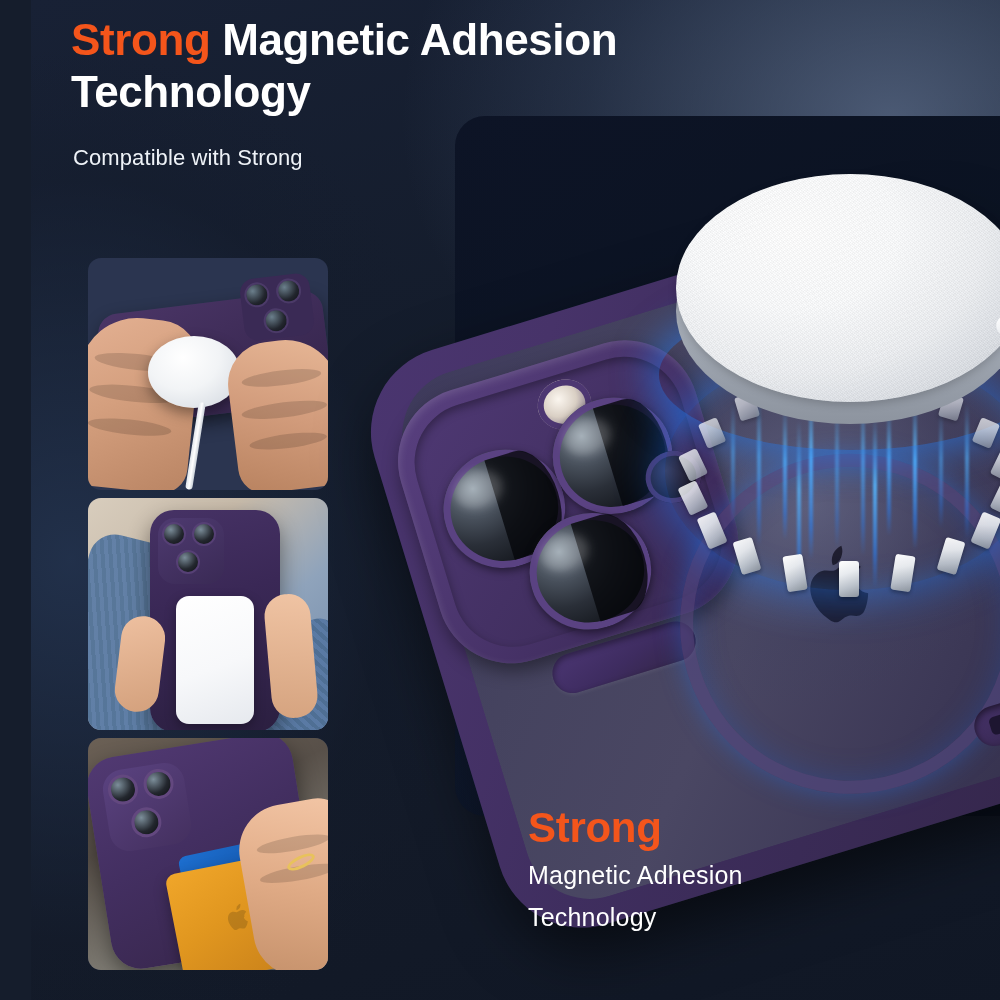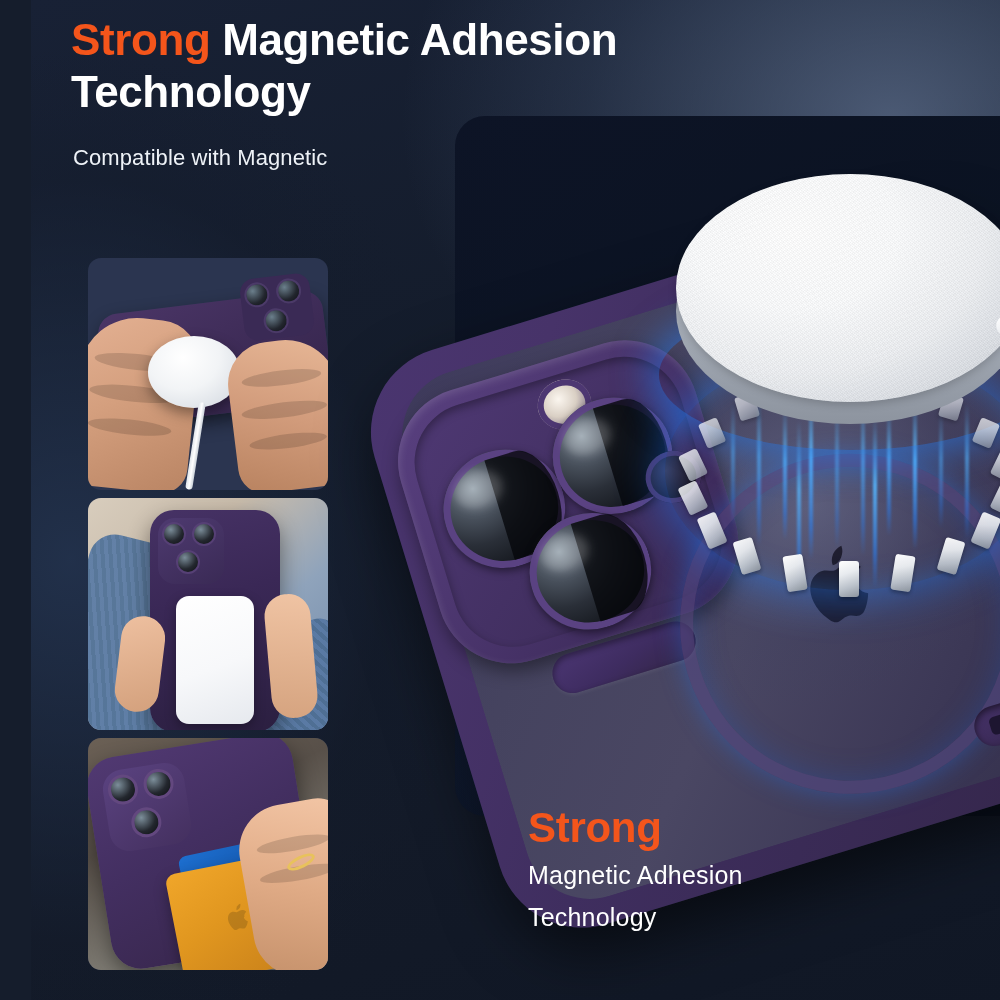--- a/index.html
+++ b/index.html
@@ -364,21 +364,21 @@
 
   <div class="hl">
     <div class="hl-line">
       <span class="hl-accent">Strong</span>
       <span>Magnetic Adhesion</span>
     </div>
     <div class="hl-line">Technology</div>
   </div>
 
   <div class="sub">
-    <div>Compatible with Magnetic</div>
+    <div>Compatible with Strong</div>
   </div>
 
   <div class="thumbs">
 
     <div class="thumb">
       <div class="t1-bg"></div>
       <div class="t1-knit"></div>
       <div class="t1-phone"></div>
       <div class="t1-cams">
         <div class="t1-cam" style="left:4px;top:4px;"></div>

